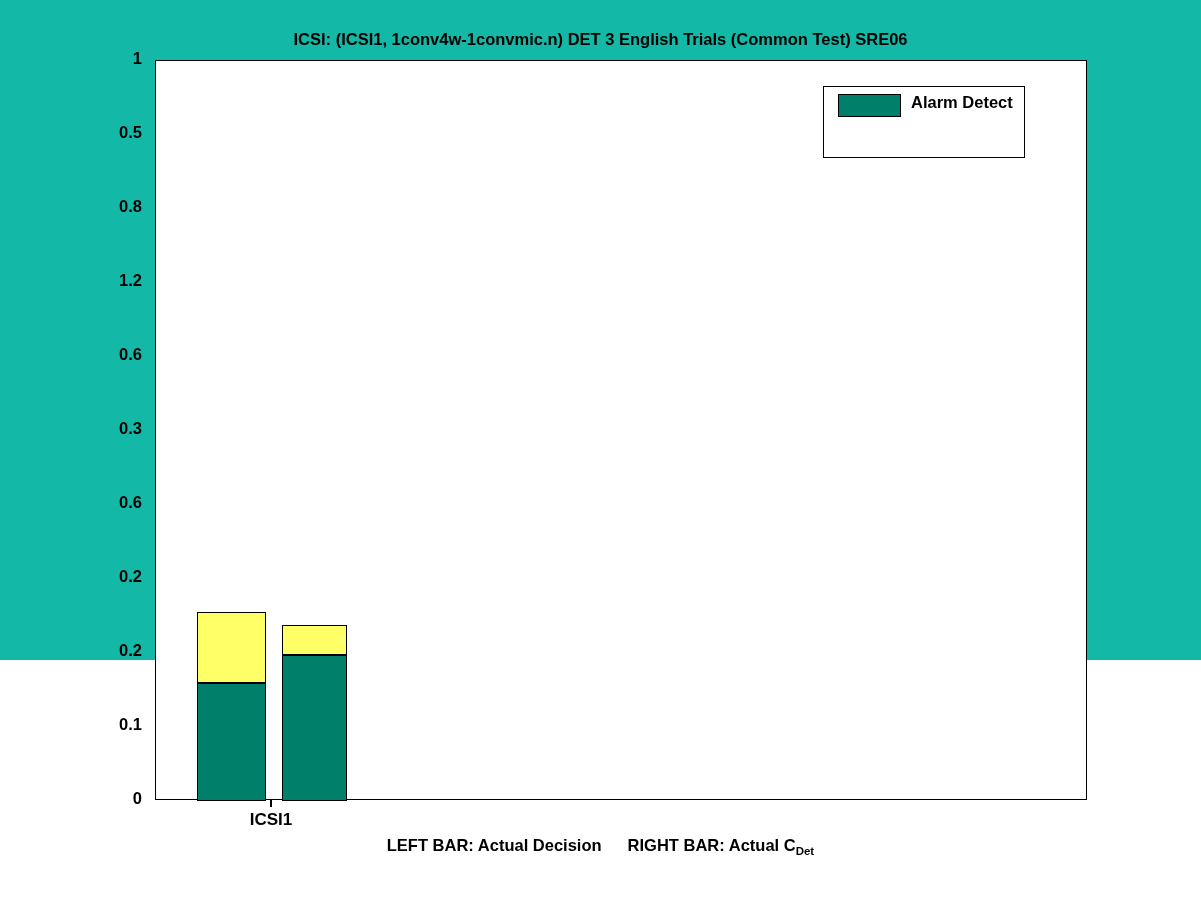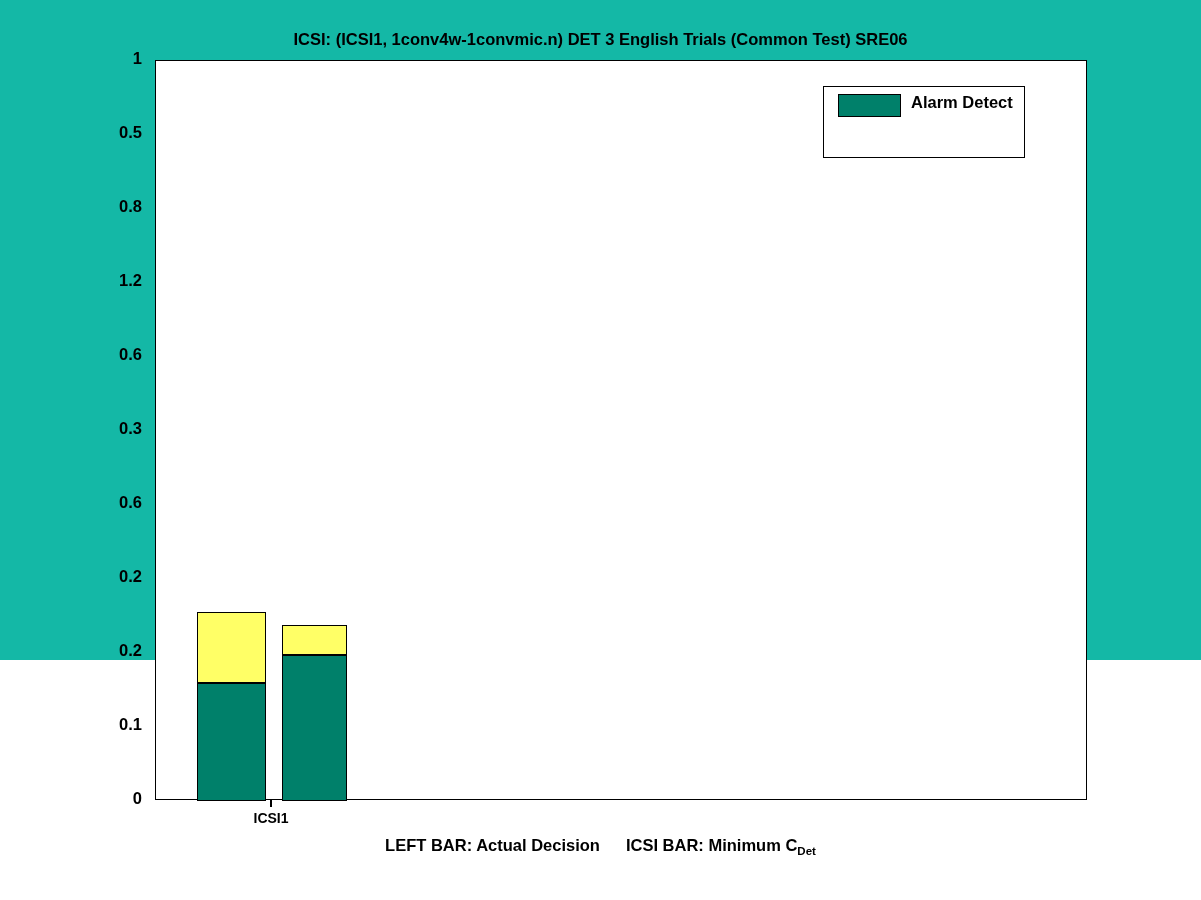--- a/index.html
+++ b/index.html
@@ -85,21 +85,21 @@
   #xtick-mark {
     position: absolute;
     top: 800px;
     width: 1.5px;
     height: 7px;
     background: #000000;
   }
   #xtick-label {
     position: absolute;
     top: 810px;
-    font-size: 14px;
+    font-size: 17px;
     text-align: center;
     white-space: nowrap;
     transform: translateX(-50%);
   }
   
   .bar {
     position: absolute;
     box-sizing: border-box;
   }
   .seg {
@@ -243,16 +243,16 @@
   <div id="xtick-label" style="left: 271px;">ICSI1</div>
 
   <div id="legend">
     <div class="legend-row" style="top:3px;">
       <span class="legend-swatch" style="background: rgb(0, 128, 106);"></span>
       <span class="legend-label">Alarm Detect</span>
     </div>
   </div>
 
   <div id="footer-caption">
-    <span>LEFT BAR: Actual Decision</span><span class="gap"></span><span>ICSI BAR: Minimum C</span><sub>Det</sub>
+    <span>LEFT BAR: Actual Decision</span><span class="gap"></span><span>RIGHT BAR: Actual C</span><sub>Det</sub>
   </div>
 
 </div>
 
 </body></html>

